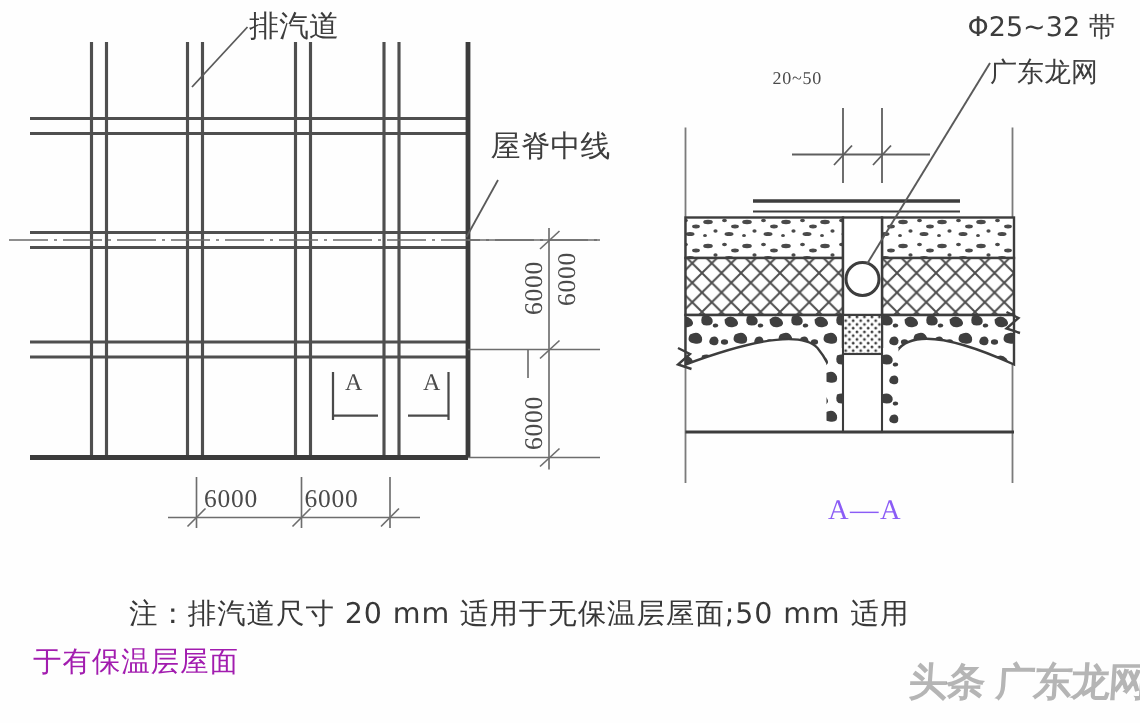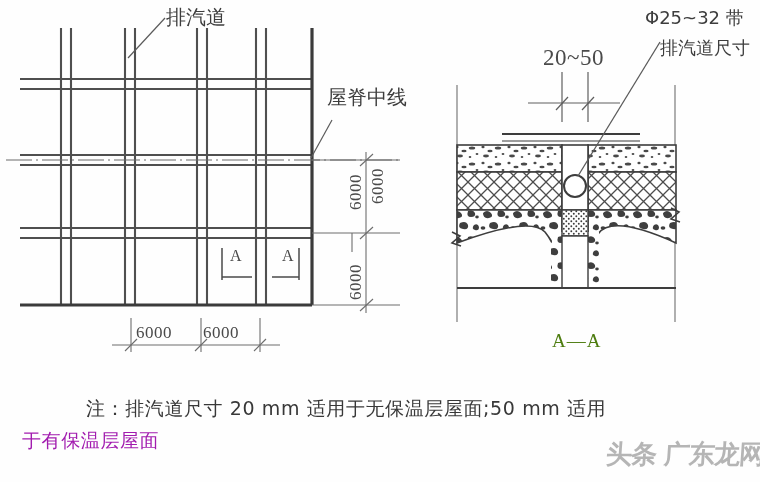--- a/index.html
+++ b/index.html
@@ -16,21 +16,21 @@
     overflow: hidden;
   }
   svg.drawing {
     position: absolute;
     left: 0; top: 0;
     width: 760px;
     height: 482px;
   }
   .lbl {
     position: absolute;
-    color: #4d7c0f;
+    color: #8b5cf6;
     white-space: nowrap;
     font-family: "Liberation Serif", "DejaVu Serif", serif;
   }
   .cjk {
     font-family: "DejaVu Sans", "Liberation Sans", sans-serif;
     color: #3d3d3d;
   }
   .dim-num {
     font-family: "Liberation Serif", "DejaVu Serif", serif;
     color: #4a4a4a;
@@ -42,21 +42,21 @@
   }
   #lbl-vent-channel   { left: 166px; top: 4px;  font-size: 20px; }
   #lbl-ridge-center   { left: 327px; top: 84px; font-size: 20px; }
   #lbl-dim-v1         { left: 368px; top: 204px; font-size: 17px; }
   #lbl-dim-v2         { left: 346px; top: 210px; font-size: 17px; }
   #lbl-dim-v3         { left: 346px; top: 300px; font-size: 17px; }
   #lbl-dim-h1         { left: 136px; top: 323px; font-size: 17px; }
   #lbl-dim-h2         { left: 203px; top: 323px; font-size: 17px; }
   #lbl-sec-a-left     { left: 230px; top: 247px; font-size: 16px; color:#4a4a4a;}
   #lbl-sec-a-right    { left: 282px; top: 247px; font-size: 16px; color:#4a4a4a;}
-  #lbl-gap-dim        { left: 543px; top: 45px;  font-size: 23px; }
+  #lbl-gap-dim        { left: 515px; top: 45px;  font-size: 12px; }
   #lbl-pipe-1         { left: 645px; top: 6px;   font-size: 18px; }
   #lbl-pipe-2         { left: 660px; top: 36px;  font-size: 18px; }
   #lbl-section-title  { left: 552px; top: 330px; font-size: 19px; letter-spacing:1px;}
   #note-line-1 {
     position: absolute;
     left: 86px; top: 396px;
     font-size: 19px;
     color: #383838;
     letter-spacing: 0.6px;
     white-space: nowrap;
@@ -273,21 +273,21 @@
 
   <div class="lbl dim-num" id="lbl-dim-h1">6000</div>
   <div class="lbl dim-num" id="lbl-dim-h2">6000</div>
 
   <div class="lbl" id="lbl-sec-a-left">A</div>
   <div class="lbl" id="lbl-sec-a-right">A</div>
 
   <div class="lbl dim-num" id="lbl-gap-dim">20~50</div>
 
   <div class="lbl cjk" id="lbl-pipe-1">Φ25~32 带</div>
-  <div class="lbl cjk" id="lbl-pipe-2">排汽道尺寸</div>
+  <div class="lbl cjk" id="lbl-pipe-2">广东龙网</div>
 
   <div class="lbl" id="lbl-section-title">A—A</div>
 
   <div class="cjk" id="note-line-1">注：排汽道尺寸 20 mm 适用于无保温层屋面;50 mm 适用</div>
   <div class="cjk" id="note-line-2">于有保温层屋面</div>
 
   <div id="watermark">
     <span>头条 广东龙网</span>
   </div>
 

